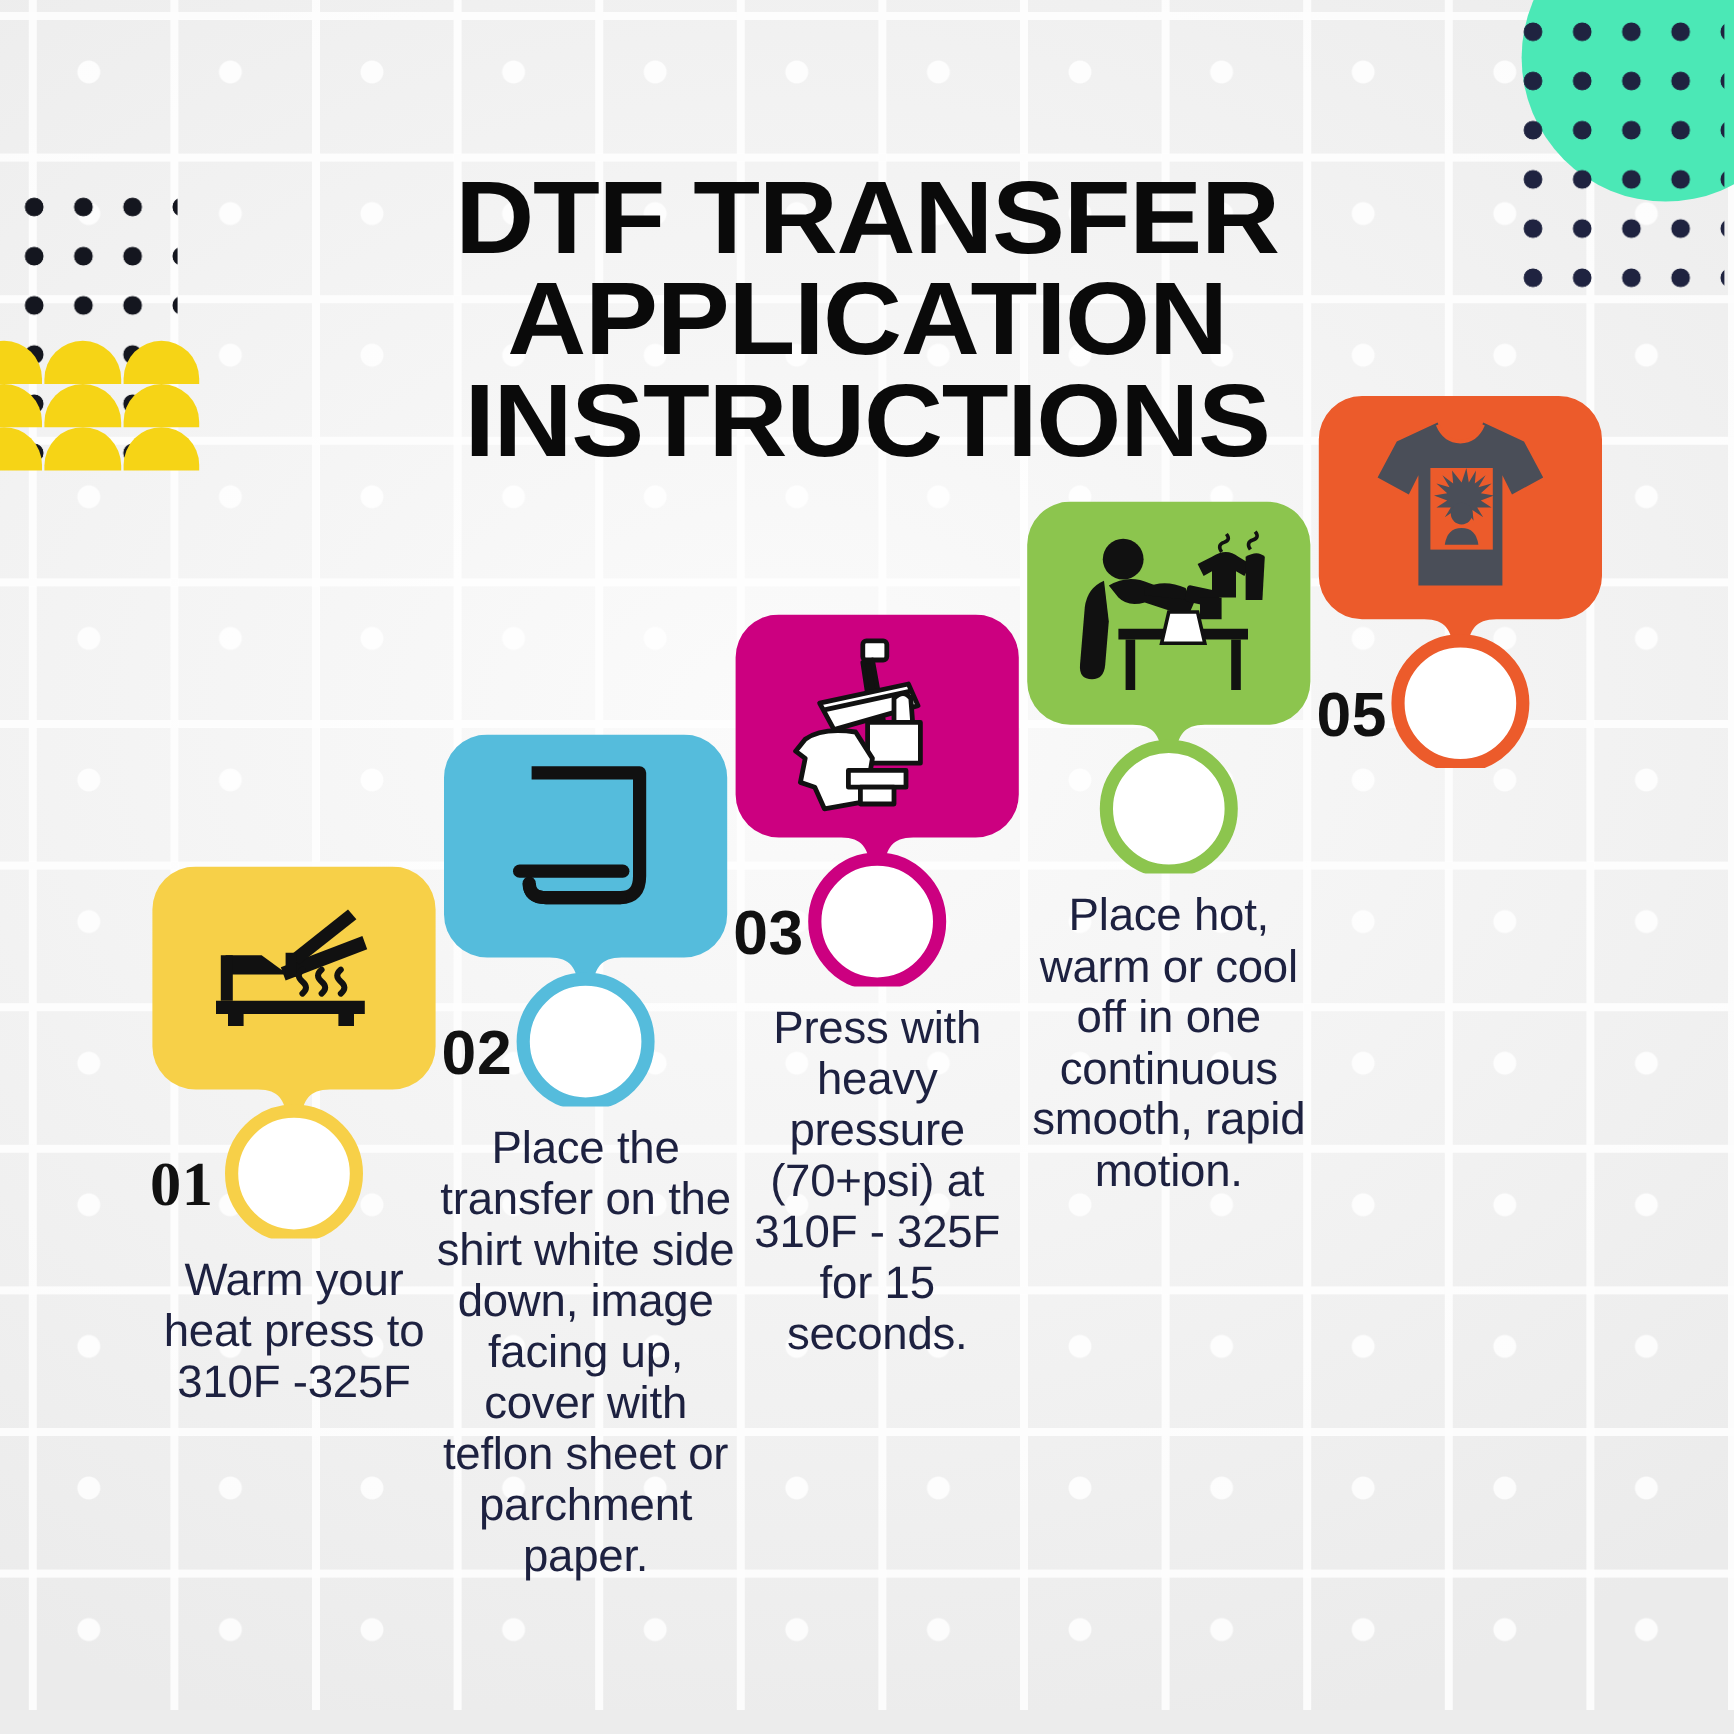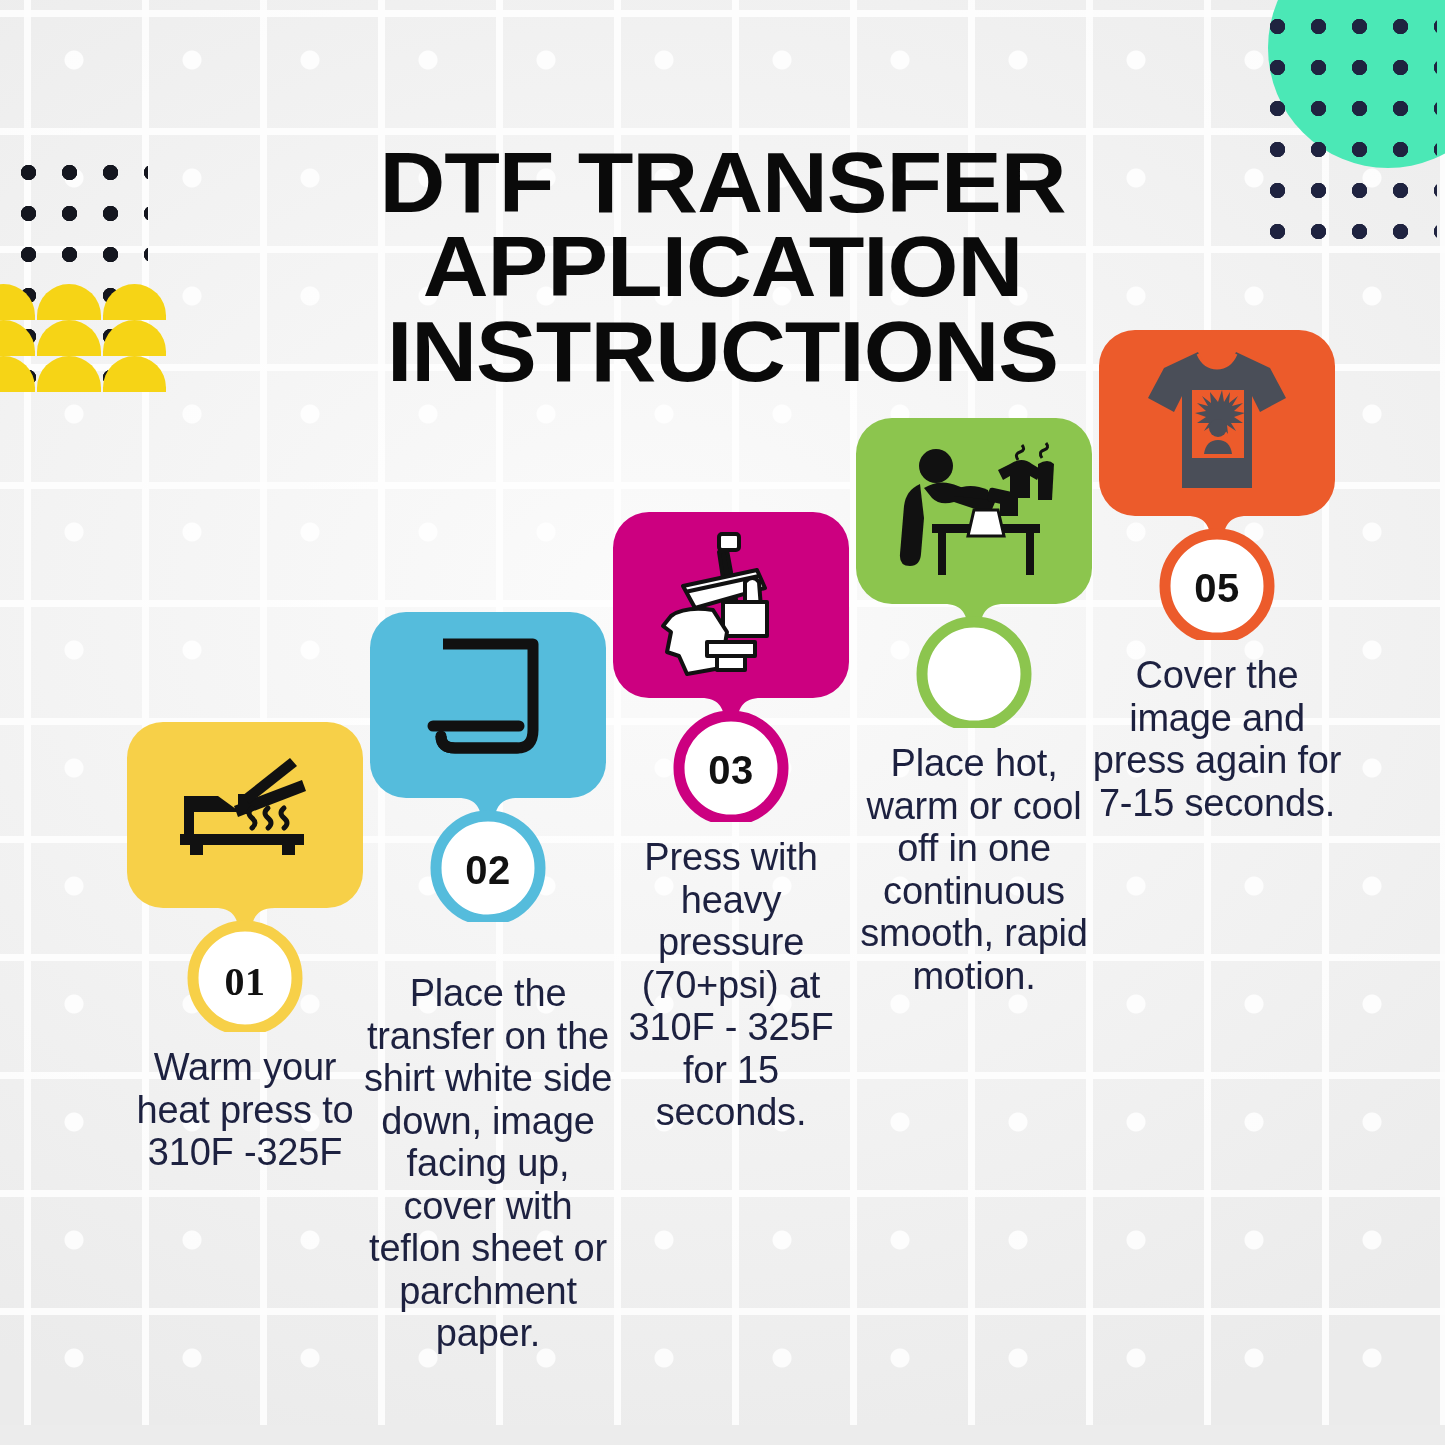--- a/index.html
+++ b/index.html
@@ -84,24 +84,24 @@
     width:250px;
     display:flex;
     flex-direction:column;
     align-items:center;
   }
   .pin { position:relative; width:240px; }
   .pin svg { display:block; width:240px; }
   .badge-num {
     position:absolute;
     left:0; right:0;
-    text-align:center;
+    text-align:left;
     font-family:"Liberation Sans Narrow","Liberation Sans", sans-serif;
     font-weight:700;
-    font-size:40px;
+    font-size:52px;
     color:#111;
     letter-spacing:.5px;
   }
   .icon-wrap {
     position:absolute;
     left:0; right:0;
     display:flex; align-items:center; justify-content:center;
   }
   .caption {
     margin-top:14px;
@@ -109,21 +109,21 @@
     font-size:38px;
     line-height:1.12;
     font-weight:500;
     color:#1d2140;
     letter-spacing:-.2px;
     width:252px;
   }
 
   
   #step-1 { left:120px;  top:722px; }
-  #step-2 { left:363px;  top:612px;gap:36px; }
+  #step-2 { left:363px;  top:612px; }
   #step-3 { left:606px;  top:512px; }
   #step-4 { left:849px;  top:418px; }
   #step-5 { left:1092px; top:330px; }
 </style>
 </head>
 <body>
 
 <div id="canvas">
   <div id="grid"></div>
   <div id="diamonds"></div>
@@ -286,17 +286,16 @@
             <rect x="50" y="44" width="52" height="68" fill="#EC5B2B"></rect>
             <g fill="#4A4E58">
               <path d="M76 56 l4 -12 2 12 6 -10 -1 11 9 -7 -6 10 11 -3 -9 8 11 2 -11 4 9 6 -12 0 5 8 -9 -6 1 9 -6 -8 -2 11 -2 -11 -6 8 1 -9 -9 6 5 -8 -12 0 9 -6 -11 -4 11 -2 -9 -8 11 3 -6 -10 9 7 -1 -11z"></path>
               <circle cx="76" cy="82" r="9"></circle>
               <path d="M62 108 q2 -14 14 -14 q12 0 14 14z"></path>
             </g>
           </svg>
         </div>
         <div class="badge-num" style="top:236px;">05</div>
       </div>
-      <div class="caption">Cover the image and press again for 7-15 seconds.</div>
     </div>
 
   </div>
 </div>
 
 </body></html>

